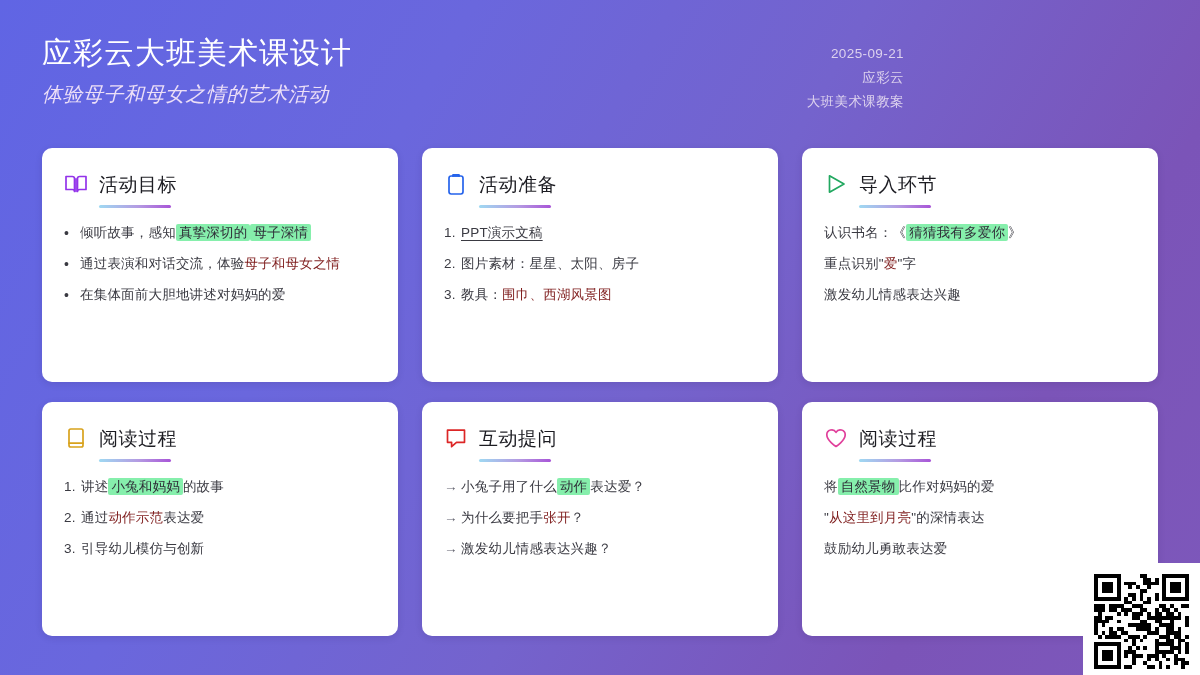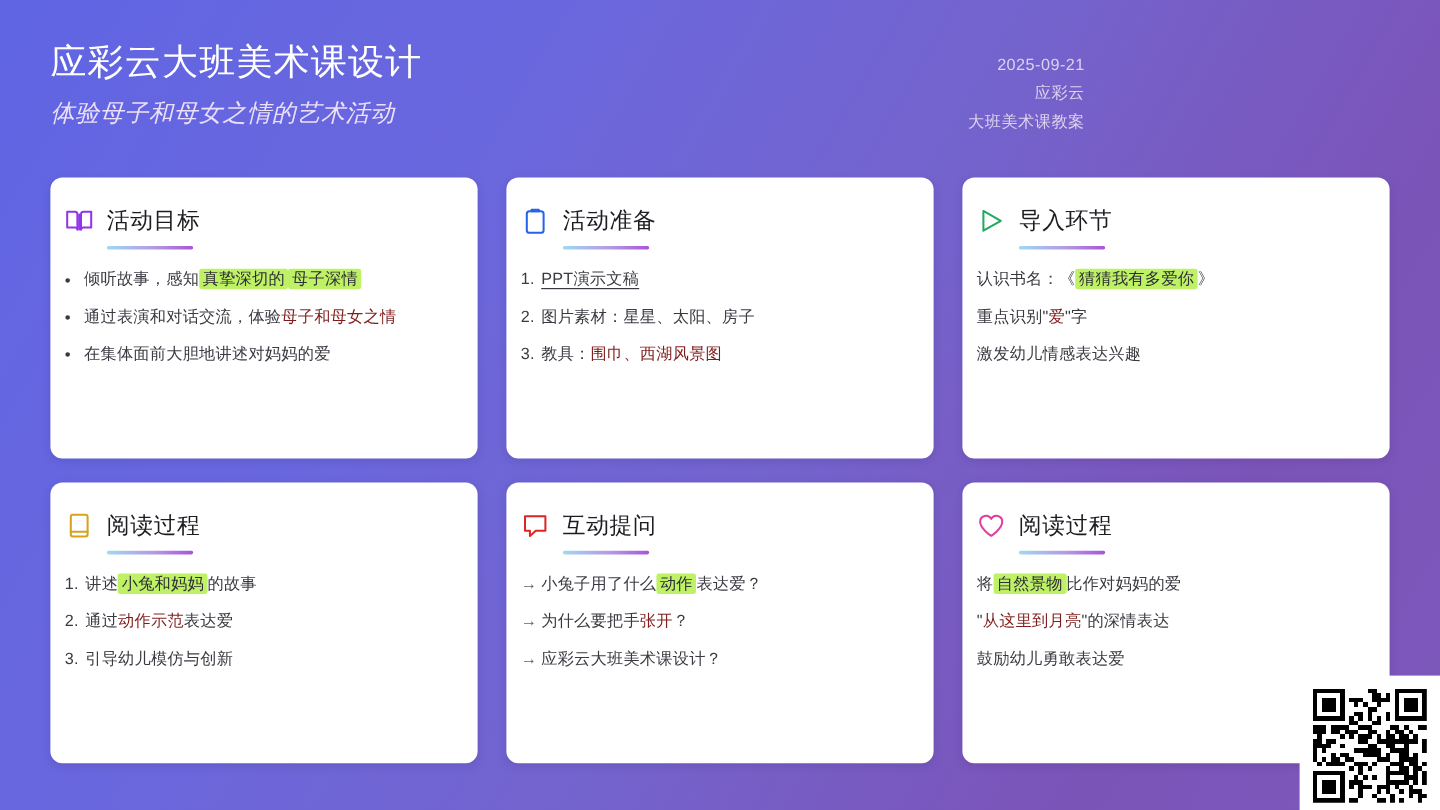--- a/index.html
+++ b/index.html
@@ -35,21 +35,21 @@
   
   .grid {
     position:absolute; left:42px; top:148px;
     width:1116px; height:488px;
     display:grid; grid-template-columns:repeat(3,356px);
     grid-template-rows:234px 234px;
     column-gap:24px; row-gap:20px;
   }
   .card {
     background:#ffffff; border-radius:10px;
-    padding:24px 22px 18px 12px;
+    padding:24px 22px 18px 22px;
     box-shadow:0 2px 7px rgba(40,20,80,.13);
     overflow:hidden;
   }
   .card-head { display:flex; align-items:center; gap:11px; }
   .card-icon { width:24px; height:24px; flex:0 0 24px; display:block; }
   .card-title {
     font-size:19px; color:#1c1c22; letter-spacing:.5px; font-weight:400;
     line-height:1;
   }
   .accent {
@@ -63,21 +63,21 @@
     letter-spacing:.2px;
   }
   .line:last-child { margin-bottom:0; }
   .mark { flex:0 0 auto; color:#3a3a42; }
   .mark.dot { width:16px; text-align:left; font-size:14px; line-height:1.5; }
   .mark.idx { width:17px; }
   .mark.arw { width:17px; color:#5f5f6b; }
   .txt { flex:1 1 auto; }
 
   .hl {
-    background:#bef264; padding:1px 3px; border-radius:2px; color:#2f2f38;
+    background:#86efac; padding:1px 3px; border-radius:2px; color:#2f2f38;
   }
   .blue { color:#7f1d1d; }
   .ul-link { text-decoration:underline; text-underline-offset:3px; }
 
   
   .qr-panel {
     position:absolute; right:0; bottom:0;
     width:117px; height:112px; background:#ffffff;
   }
   .qr-img { position:absolute; left:11px; top:11px; width:95px; height:95px; display:block; }
@@ -206,21 +206,21 @@
           <div class="line">
             <span class="mark arw">→</span>
             <span class="txt"><span>小兔子用了什么</span><span class="hl">动作</span><span>表达爱？</span></span>
           </div>
           <div class="line">
             <span class="mark arw">→</span>
             <span class="txt"><span>为什么要把手</span><span class="blue">张开</span><span>？</span></span>
           </div>
           <div class="line">
             <span class="mark arw">→</span>
-            <span class="txt"><span>应彩云大班美术课设计？</span></span>
+            <span class="txt"><span>激发幼儿情感表达兴趣？</span></span>
           </div>
         </div>
       </div>
       <div class="card">
         <div class="card-head">
           <span class="card-icon"><svg viewBox="0 0 24 24" fill="none" stroke="#e0409b" stroke-width="1.7" stroke-linecap="round" stroke-linejoin="round">
               <path d="M12 20.5S2.8 14.6 2.8 8.8a4.9 4.9 0 0 1 9.2-2.4 4.9 4.9 0 0 1 9.2 2.4c0 5.8-9.2 11.7-9.2 11.7z"></path>
             </svg></span>
           <span class="card-title">阅读过程</span>
         </div>

